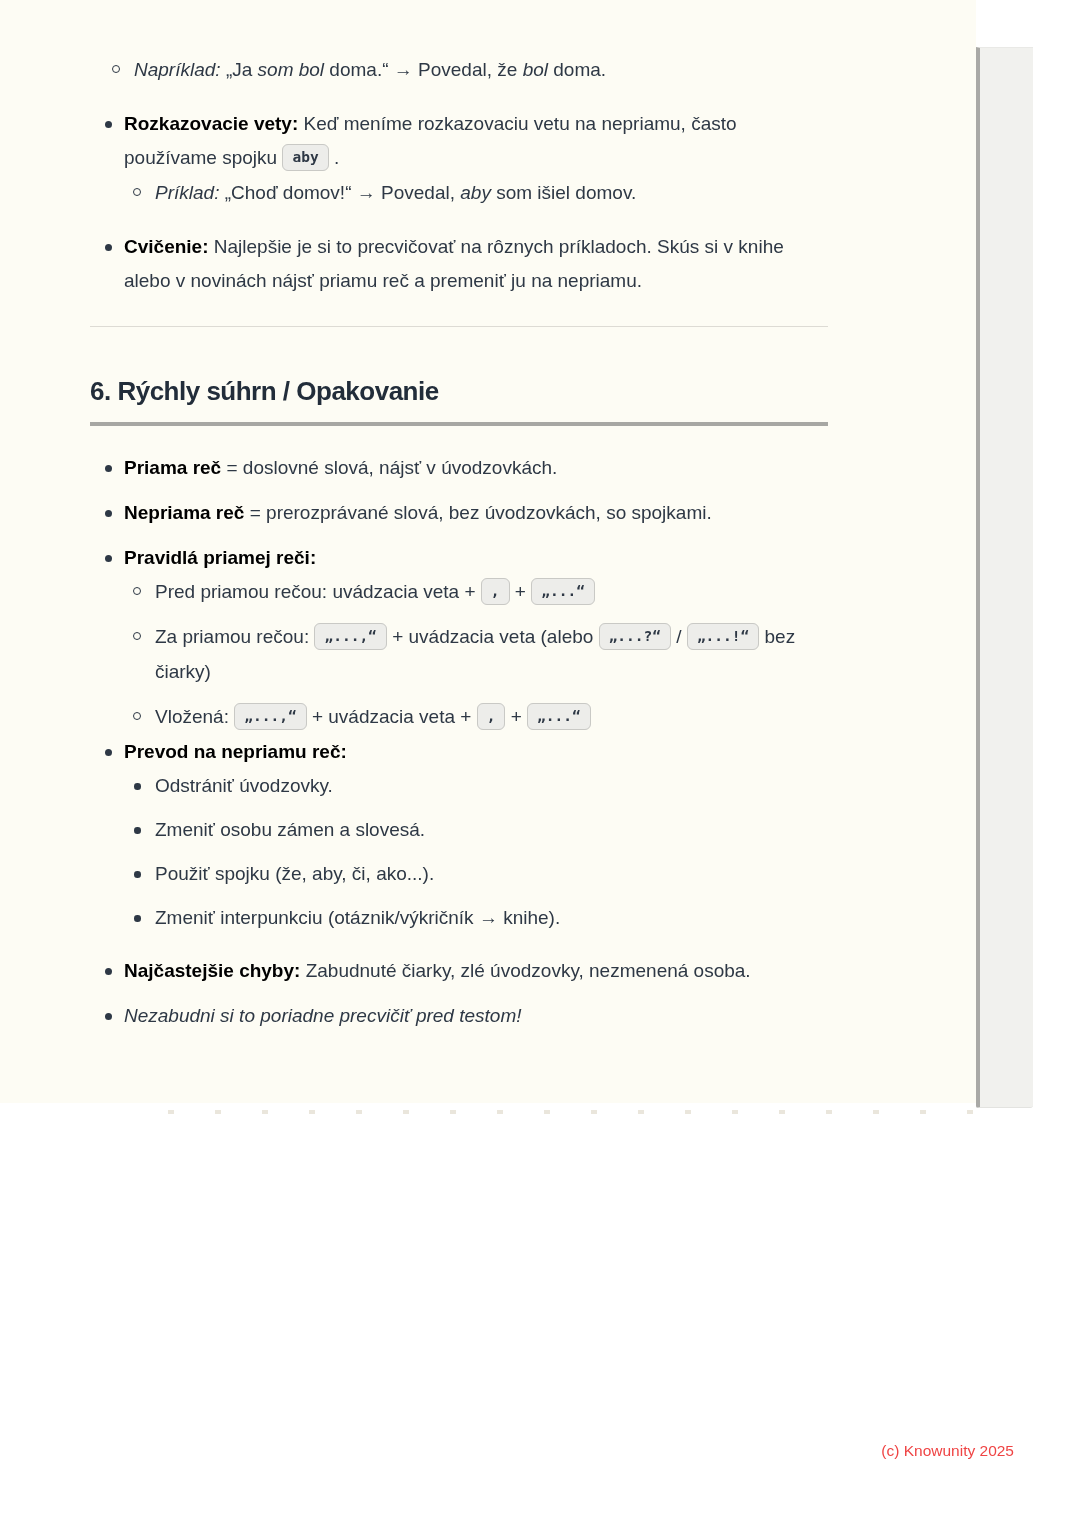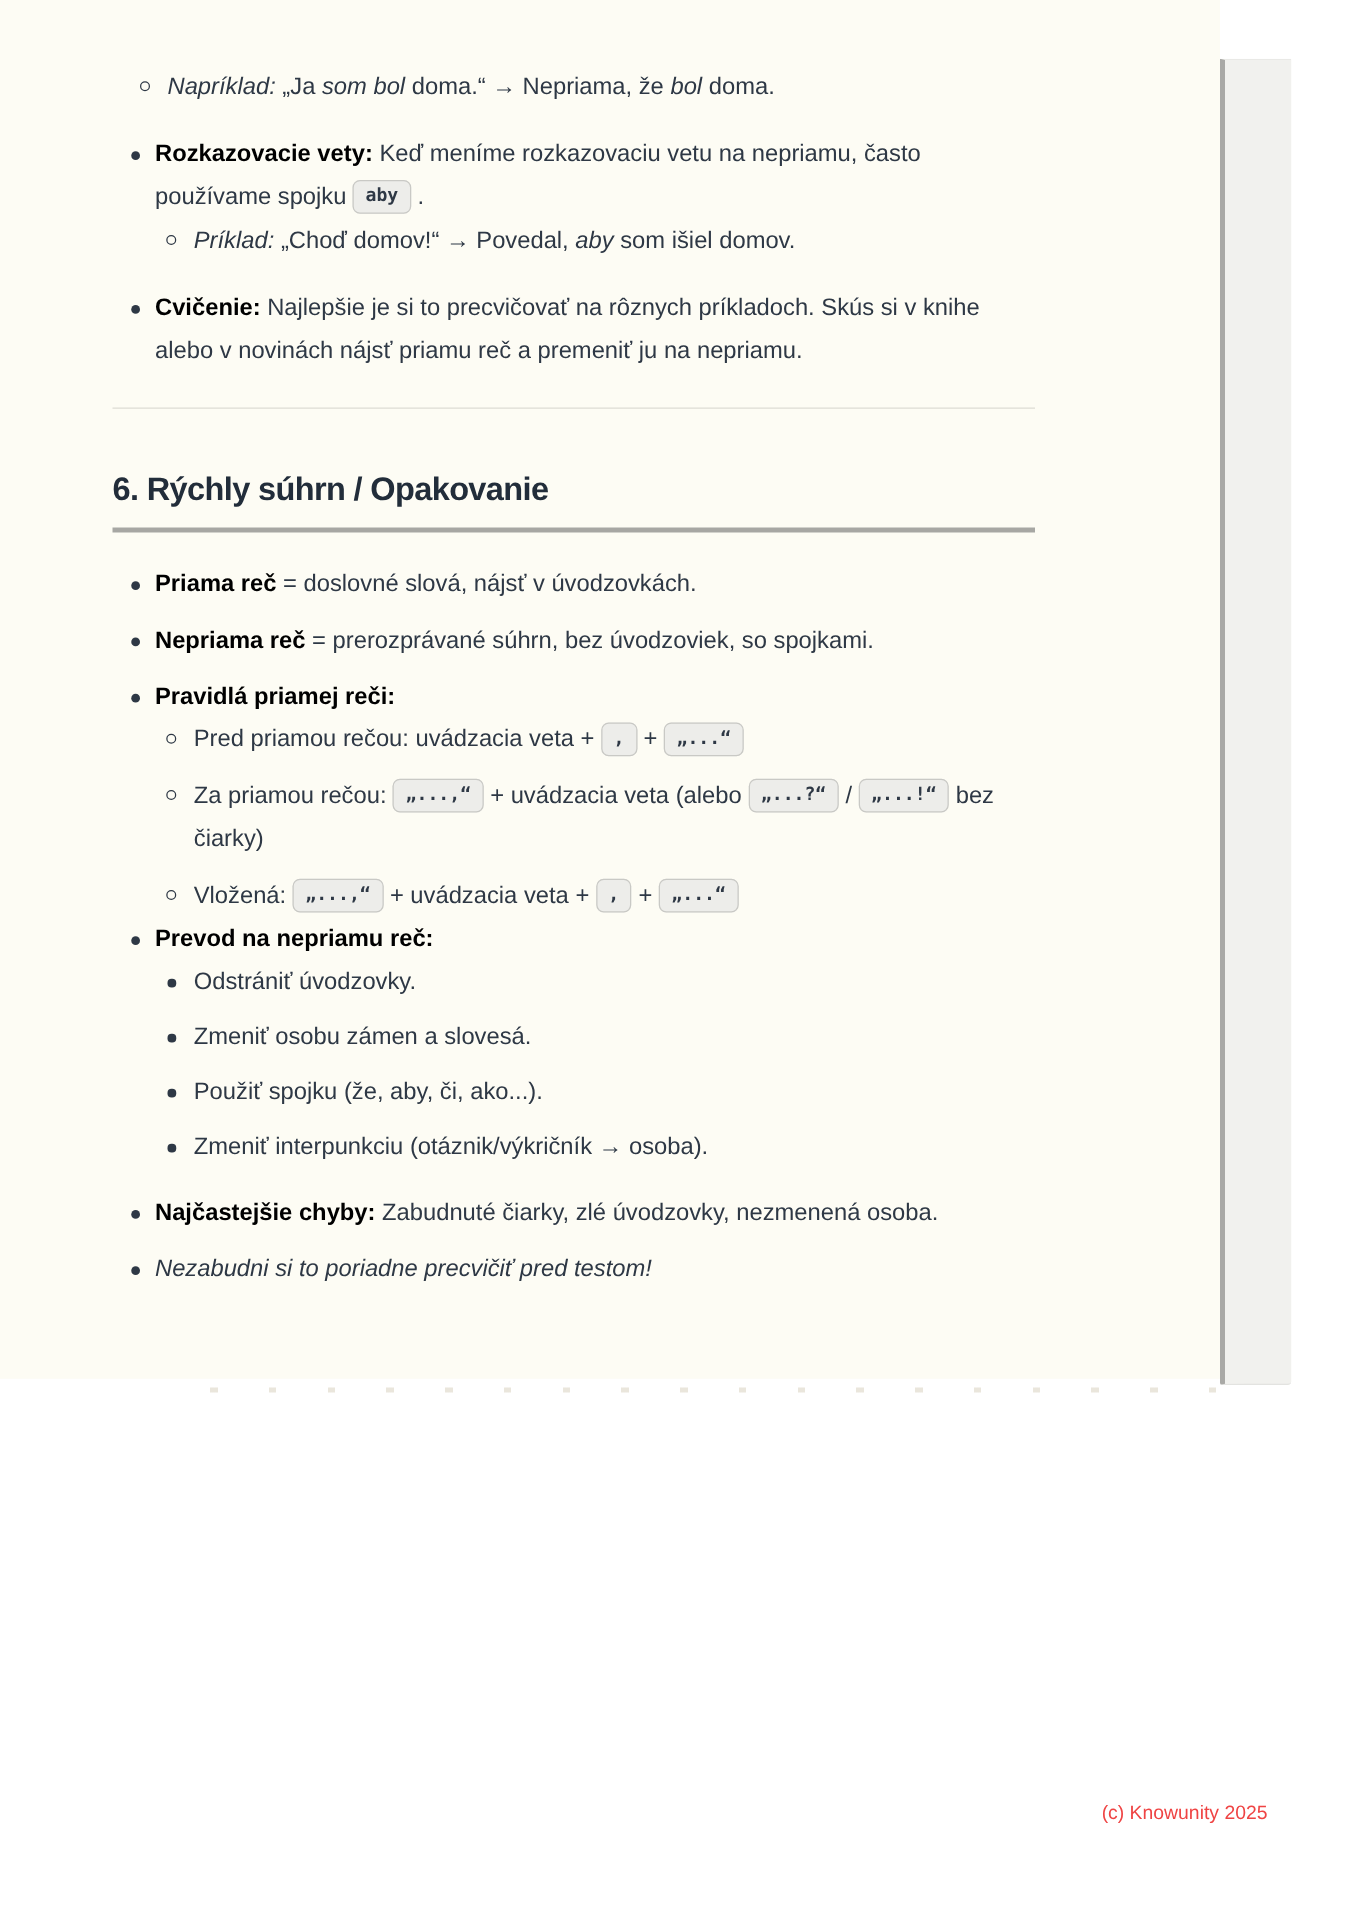--- a/index.html
+++ b/index.html
@@ -104,21 +104,21 @@
 <body>
 
 <div class="page-bg"></div>
 <div class="perforation"></div>
 <div class="next-page"></div>
 
 <div class="content">
 
   <ul class="sub">
     <li>
-      <span class="i">Napríklad:</span><span> „Ja </span><span class="i">som bol</span><span> doma.“ → Nepriama, že </span><span class="i">bol</span><span> doma.</span>
+      <span class="i">Napríklad:</span><span> „Ja </span><span class="i">som bol</span><span> doma.“ → Povedal, že </span><span class="i">bol</span><span> doma.</span>
     </li>
   </ul>
 
   <ul class="main">
     <li class="mt20">
       <span class="b">Rozkazovacie vety:</span><span> Keď meníme rozkazovaciu vetu na nepriamu, často používame spojku </span><code class="chip">aby</code><span> .</span>
       <ul class="sub">
         <li class="mt0">
           <span class="i">Príklad:</span><span> „Choď domov!“ → Povedal, </span><span class="i">aby</span><span> som išiel domov.</span>
         </li>
@@ -133,21 +133,21 @@
 
   <div class="heading-wrap">
     <h1>6. Rýchly súhrn / Opakovanie</h1>
   </div>
 
   <ul class="main mt25">
     <li>
       <span class="b">Priama reč</span><span> = doslovné slová, nájsť v úvodzovkách.</span>
     </li>
     <li class="mt11">
-      <span class="b">Nepriama reč</span><span> = prerozprávané súhrn, bez úvodzoviek, so spojkami.</span>
+      <span class="b">Nepriama reč</span><span> = prerozprávané slová, bez úvodzovkách, so spojkami.</span>
     </li>
     <li class="mt11">
       <span class="b">Pravidlá priamej reči:</span>
       <ul class="sub">
         <li class="mt0">
           <span>Pred priamou rečou: uvádzacia veta + </span><code class="chip">,</code><span> + </span><code class="chip">„...“</code>
         </li>
         <li class="mt10">
           <span>Za priamou rečou: </span><code class="chip">„...,“</code><span> + uvádzacia veta (alebo </span><code class="chip">„...?“</code><span> / </span><code class="chip">„...!“</code><span> bez čiarky)</span>
         </li>
@@ -155,21 +155,21 @@
           <span>Vložená: </span><code class="chip">„...,“</code><span> + uvádzacia veta + </span><code class="chip">,</code><span> + </span><code class="chip">„...“</code>
         </li>
       </ul>
     </li>
     <li class="mt24">
       <span class="b">Prevod na nepriamu reč:</span>
       <ul class="sub2">
         <li class="mt0"><span>Odstrániť úvodzovky.</span></li>
         <li class="mt10"><span>Zmeniť osobu zámen a slovesá.</span></li>
         <li class="mt10"><span>Použiť spojku (že, aby, či, ako...).</span></li>
-        <li class="mt10"><span>Zmeniť interpunkciu (otáznik/výkričník → osoba).</span></li>
+        <li class="mt10"><span>Zmeniť interpunkciu (otáznik/výkričník → knihe).</span></li>
       </ul>
     </li>
     <li class="mt19">
       <span class="b">Najčastejšie chyby:</span><span> Zabudnuté čiarky, zlé úvodzovky, nezmenená osoba.</span>
     </li>
     <li class="mt11">
       <span class="i">Nezabudni si to poriadne precvičiť pred testom!</span>
     </li>
   </ul>
 

